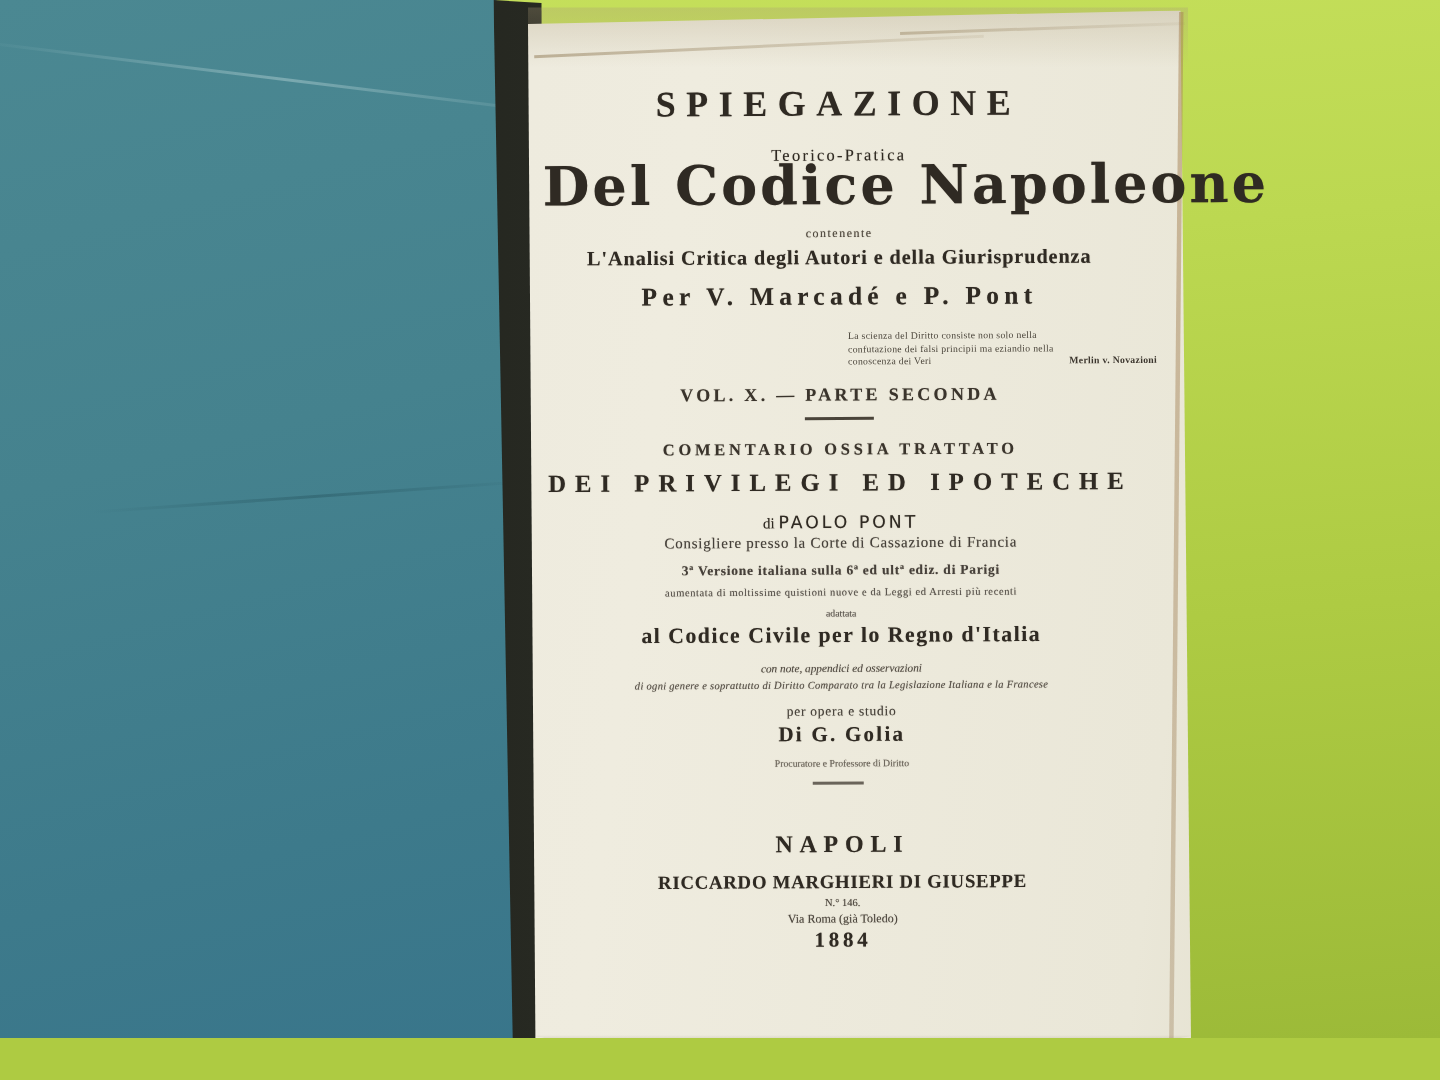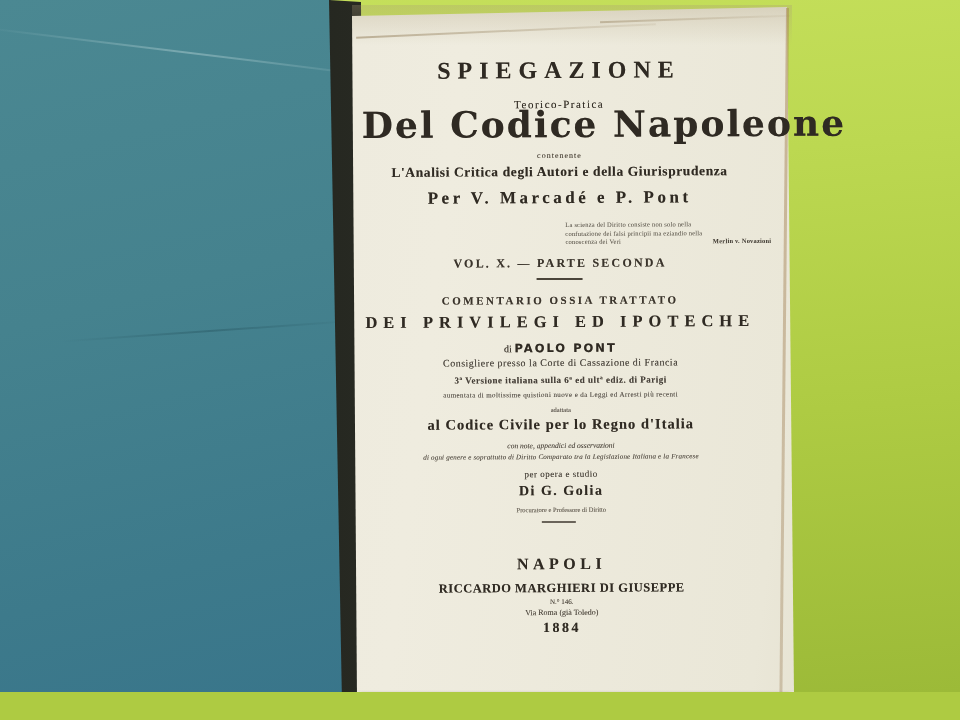--- a/index.html
+++ b/index.html
@@ -85,21 +85,21 @@
                font-size:6.5px;line-height:8.5px;text-align:left;color:#4a443a;
                letter-spacing:.2px;white-space:nowrap;}
   .t-epigraph .attr-row{display:flex;justify-content:space-between;}
   .t-epigraph .attr{font-weight:bold;color:#3c362e;}
   .t-volume   {top:256px;font-size:12px;letter-spacing:2.2px;font-weight:bold;color:#3a342c;}
   .rule1      {position:absolute;top:278px;left:50%;width:46px;height:2px;margin-left:-24px;
                background:#4a443a;}
   .t-comm     {top:294px;font-size:11px;letter-spacing:2.5px;font-weight:bold;color:#3a342c;}
   .t-work     {top:312px;font-size:16.5px;font-weight:bold;letter-spacing:6px;}
   .t-author   {top:341px;font-size:10px;}
-  .t-author b {font-size:11.5px;font-weight:bold;letter-spacing:2px;
+  .t-author b {font-size:11.5px;font-weight:normal;letter-spacing:2px;
                font-family:"DejaVu Sans","Liberation Sans",sans-serif;}
   .t-role     {top:357px;font-size:10px;letter-spacing:.5px;color:#45403a;}
   .t-edition  {top:375px;font-size:9px;font-weight:bold;letter-spacing:.5px;color:#46403a;}
   .t-augmented{top:391px;font-size:7px;letter-spacing:.4px;color:#55504a;}
   .t-adapted  {top:406px;font-size:6.5px;color:#5a554f;}
   .t-adaptation{top:416px;font-size:14.5px;font-weight:bold;letter-spacing:1px;}
   .t-notes    {top:441px;font-size:7.5px;font-style:italic;color:#524c44;}
   .t-comparative{top:453px;font-size:7px;font-style:italic;color:#554f47;letter-spacing:.2px;}
   .t-credit   {top:469px;font-size:9px;letter-spacing:.5px;color:#47423b;}
   .t-editor   {top:483px;font-size:14px;font-weight:bold;letter-spacing:1.5px;}

